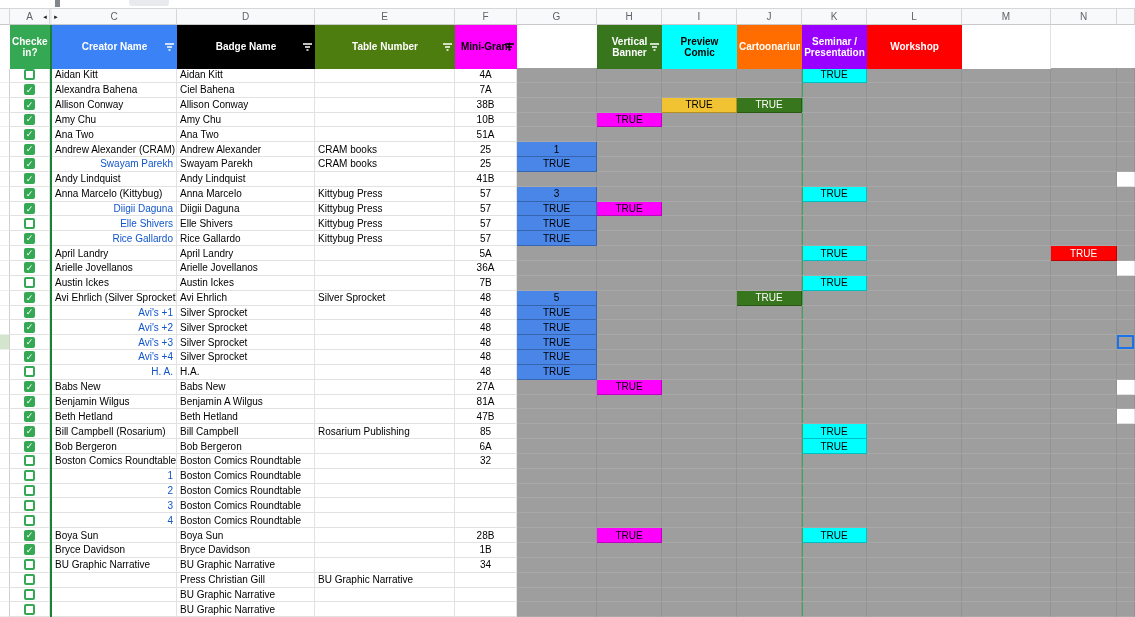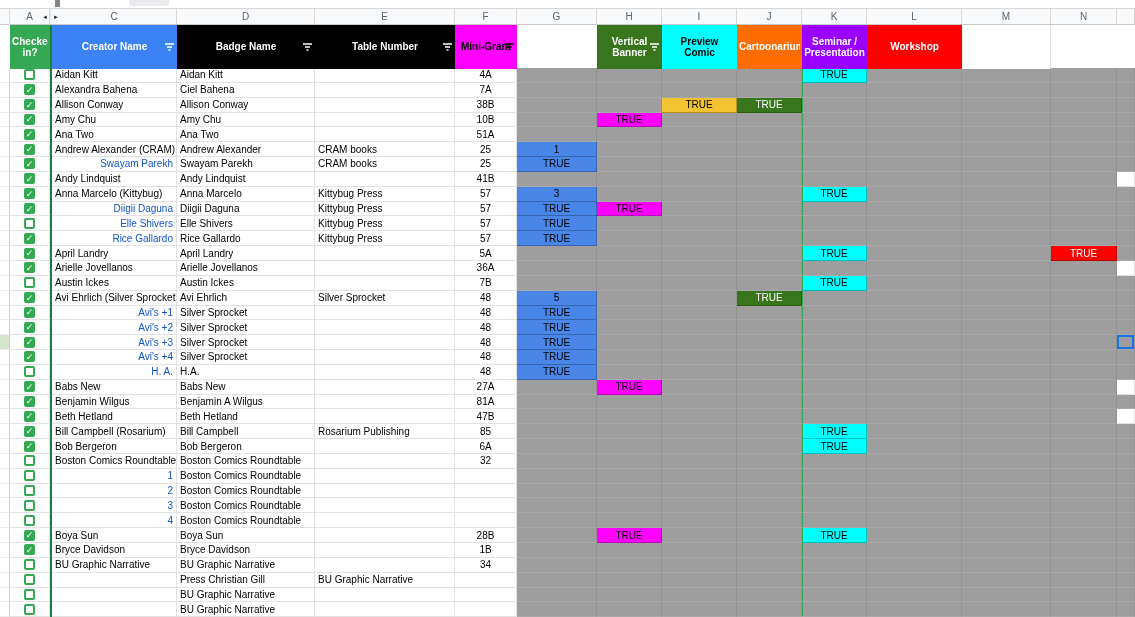--- a/index.html
+++ b/index.html
@@ -117,21 +117,21 @@
         <svg width="11" height="10" class="flt">
           <path d="M1 2h9M3 5h5M4.5 8h2" stroke="#ffffff" stroke-width="1.5" fill="none"></path>
         </svg>
       </div>
       <div class="hcell" style="background: rgb(0, 0, 0); color: rgb(255, 255, 255);">
         <div class="lbl">Badge Name</div>
         <svg width="11" height="10" class="flt">
           <path d="M1 2h9M3 5h5M4.5 8h2" stroke="#ffffff" stroke-width="1.5" fill="none"></path>
         </svg>
       </div>
-      <div class="hcell" style="background: #000000; color: rgb(255, 255, 255);">
+      <div class="hcell" style="background: #4d7c0f; color: rgb(255, 255, 255);">
         <div class="lbl">Table Number</div>
         <svg width="11" height="10" class="flt">
           <path d="M1 2h9M3 5h5M4.5 8h2" stroke="#ffffff" stroke-width="1.5" fill="none"></path>
         </svg>
       </div>
       <div class="hcell" style="background: rgb(255, 0, 255); color: rgb(0, 0, 0);">
         <div class="lbl">Mini-Grant</div>
         <svg width="11" height="10" class="flt">
           <path d="M1 2h9M3 5h5M4.5 8h2" stroke="#000000" stroke-width="1.5" fill="none"></path>
         </svg>

